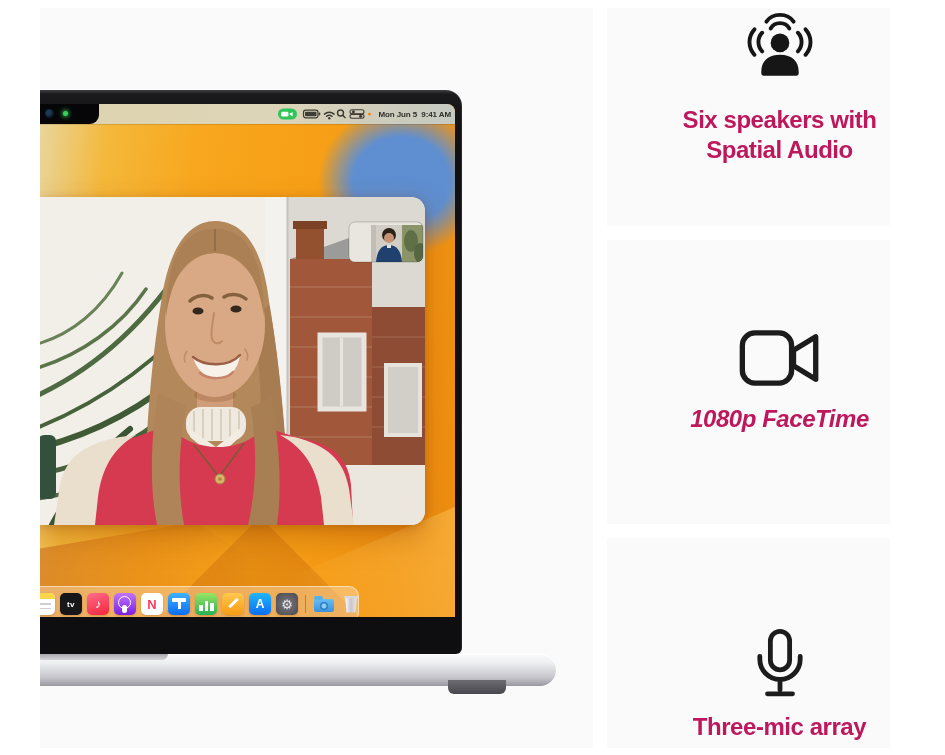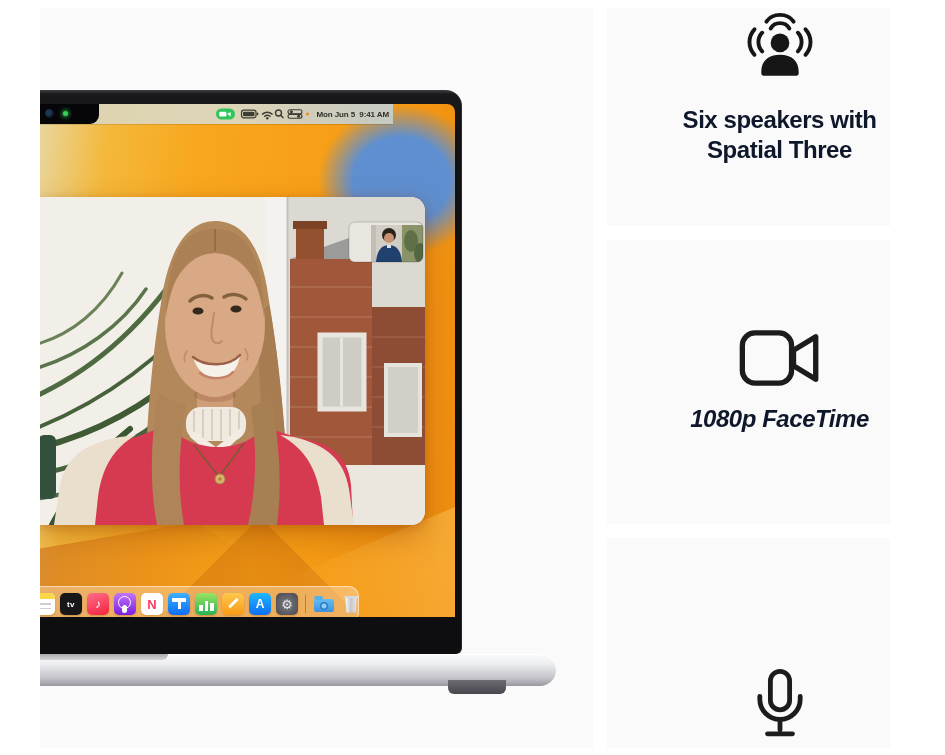--- a/index.html
+++ b/index.html
@@ -7,21 +7,21 @@
          font-family:"Liberation Sans",sans-serif;}
   .card{position:absolute;background:#fafafa;}
   #left-card{left:40px;top:8px;width:553px;height:740px;overflow:hidden;}
   #fc1{left:607px;top:8px;width:283px;height:218px;}
   #fc2{left:607px;top:240px;width:283px;height:284px;}
   #fc3{left:607px;top:538px;width:283px;height:210px;}
   .fcard{display:flex;flex-direction:column;align-items:center;box-sizing:border-box;padding-left:62px;}
   #fc1{justify-content:flex-start;}
   #fc2{justify-content:center;font-style:italic;}
   #fc3{justify-content:flex-end;padding-bottom:6px;}
-  .feat-text{font-size:24px;line-height:30px;font-weight:700;color:#0f172a;text-align:center;
+  .feat-text{font-size:24px;line-height:30px;font-weight:700;color:#be185d;text-align:center;
              letter-spacing:-0.45px;white-space:nowrap;}
   .ln{display:block;}
   #fc1 .feat-icon{margin-top:-2px;}
   #fc1 .feat-text{margin-top:15px;}
   #fc2 .feat-text{margin-top:18px;}
   #fc3 .feat-text{margin-top:10px;}
 
   
   .bezel{position:absolute;left:0;top:82px;width:422px;height:564px;
          background:linear-gradient(180deg,#404044 0,#1a1a1d 4px,#121214 40px,#0e0e10 100%);
@@ -32,21 +32,21 @@
             radial-gradient(115px 105px at 87% 15%, #5e8ecf 0%, #5f8fd0 42%, rgba(95,143,208,0) 72%),
             linear-gradient(97deg,#e8d7a0 0%,#f4b83a 15%,#f8a71e 34%,#f79f16 60%,#ee8d10 100%);}
   .facet-a{position:absolute;left:0;bottom:0;width:300px;height:95px;
            background:linear-gradient(80deg,rgba(190,75,5,0.45),rgba(190,75,5,0) 70%);
            clip-path:polygon(0 28%,52% 0,100% 100%,0 100%);}
   .facet-b{position:absolute;right:0;bottom:0;width:260px;height:110px;
            background:linear-gradient(260deg,rgba(255,200,90,0.5),rgba(255,200,90,0) 65%);
            clip-path:polygon(100% 0,100% 100%,0 100%);}
   .facet-c{position:absolute;left:120px;bottom:0;width:200px;height:100px;
            background:rgba(150,50,0,0.18);clip-path:polygon(50% 0,100% 100%,0 100%);}
-  .menubar{position:absolute;left:0;top:0;width:353px;height:20px;
+  .menubar{position:absolute;left:0;top:0;width:415px;height:20px;
            background:linear-gradient(to right,#ded3ad,#ddd5b8 55%,#cfccbb 80%,#c5cac2);
            box-shadow:0 1px 0 rgba(0,0,0,0.12);
            display:flex;align-items:center;justify-content:flex-end;gap:4px;padding-right:4px;box-sizing:border-box;}
   .clock{font-size:8px;font-weight:700;color:#2f2f2a;letter-spacing:-0.1px;white-space:pre;}
   .notch{position:absolute;left:0;top:0;width:59px;height:20px;background:#060608;border-radius:0 0 9px 0;}
   .lens{position:absolute;left:5px;top:5px;width:9px;height:9px;border-radius:50%;
         background:radial-gradient(circle at 40% 40%,#1d3a55 0 2px,#0a1420 70%);}
   .led{position:absolute;left:23px;top:7px;width:5px;height:5px;border-radius:50%;
        background:#36d158;box-shadow:0 0 4px 1px rgba(54,209,88,0.8);}
   .ft-wrap{position:absolute;left:0;top:93px;width:385px;height:328px;border-radius:0 14px 14px 0;
@@ -280,36 +280,39 @@
         <path d="M29,19 A12.5,12 0 0 1 51,19"></path>
         <path d="M24,11 A18.5,16 0 0 1 56,11"></path>
         <path d="M19,24 A16,16 0 0 0 19,46"></path>
         <path d="M10,20 A22,22 0 0 0 10,50"></path>
         <path d="M61,24 A16,16 0 0 1 61,46"></path>
         <path d="M70,20 A22,22 0 0 1 70,50"></path>
       </g>
     </svg>
     <div class="feat-text">
       <span class="ln">Six speakers with</span>
-      <span class="ln">Spatial Three</span>
+      <span class="ln">Spatial Audio</span>
     </div>
   </div>
 
   <div class="card fcard" id="fc2">
     <svg class="feat-icon" width="82" height="56" viewBox="0 0 84 58">
       <rect x="3" y="3" width="51" height="52" rx="13" fill="none" stroke="#1c1c1c" stroke-width="5.5"></rect>
       <path d="M56,21 L79,7 L79,51 L56,37 Z" fill="none" stroke="#1c1c1c" stroke-width="5.5" stroke-linejoin="round"></path>
     </svg>
     <div class="feat-text">
       <span class="ln">1080p FaceTime</span>
     </div>
   </div>
 
   <div class="card fcard" id="fc3">
     <svg class="feat-icon" width="50" height="74" viewBox="0 0 52 76">
       <rect x="16" y="3" width="20" height="40" rx="10" fill="none" stroke="#1c1c1c" stroke-width="5"></rect>
       <path d="M5,29 v3 a21,21 0 0 0 42,0 v-3" fill="none" stroke="#1c1c1c" stroke-width="5" stroke-linecap="round"></path>
       <line x1="26" y1="53" x2="26" y2="64" stroke="#1c1c1c" stroke-width="5" stroke-linecap="round"></line>
       <line x1="13" y1="68" x2="39" y2="68" stroke="#1c1c1c" stroke-width="5" stroke-linecap="round"></line>
     </svg>
+    <div class="feat-text">
+      <span class="ln">Three-mic array</span>
+    </div>
   </div>
 
 </div>
 
 </body></html>

